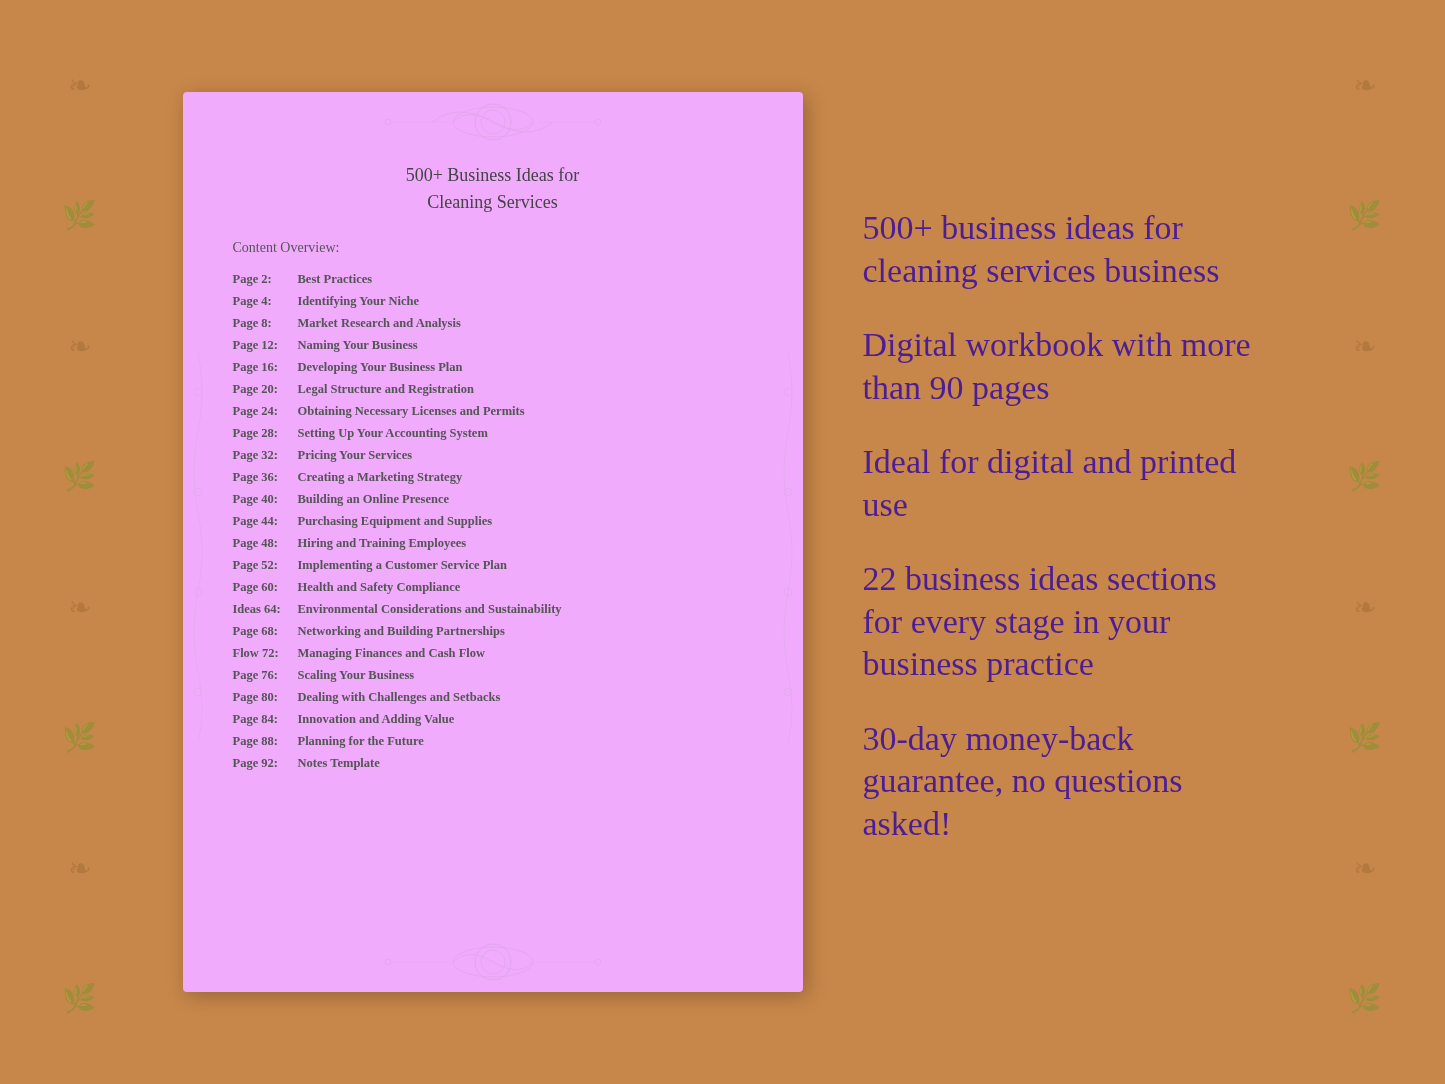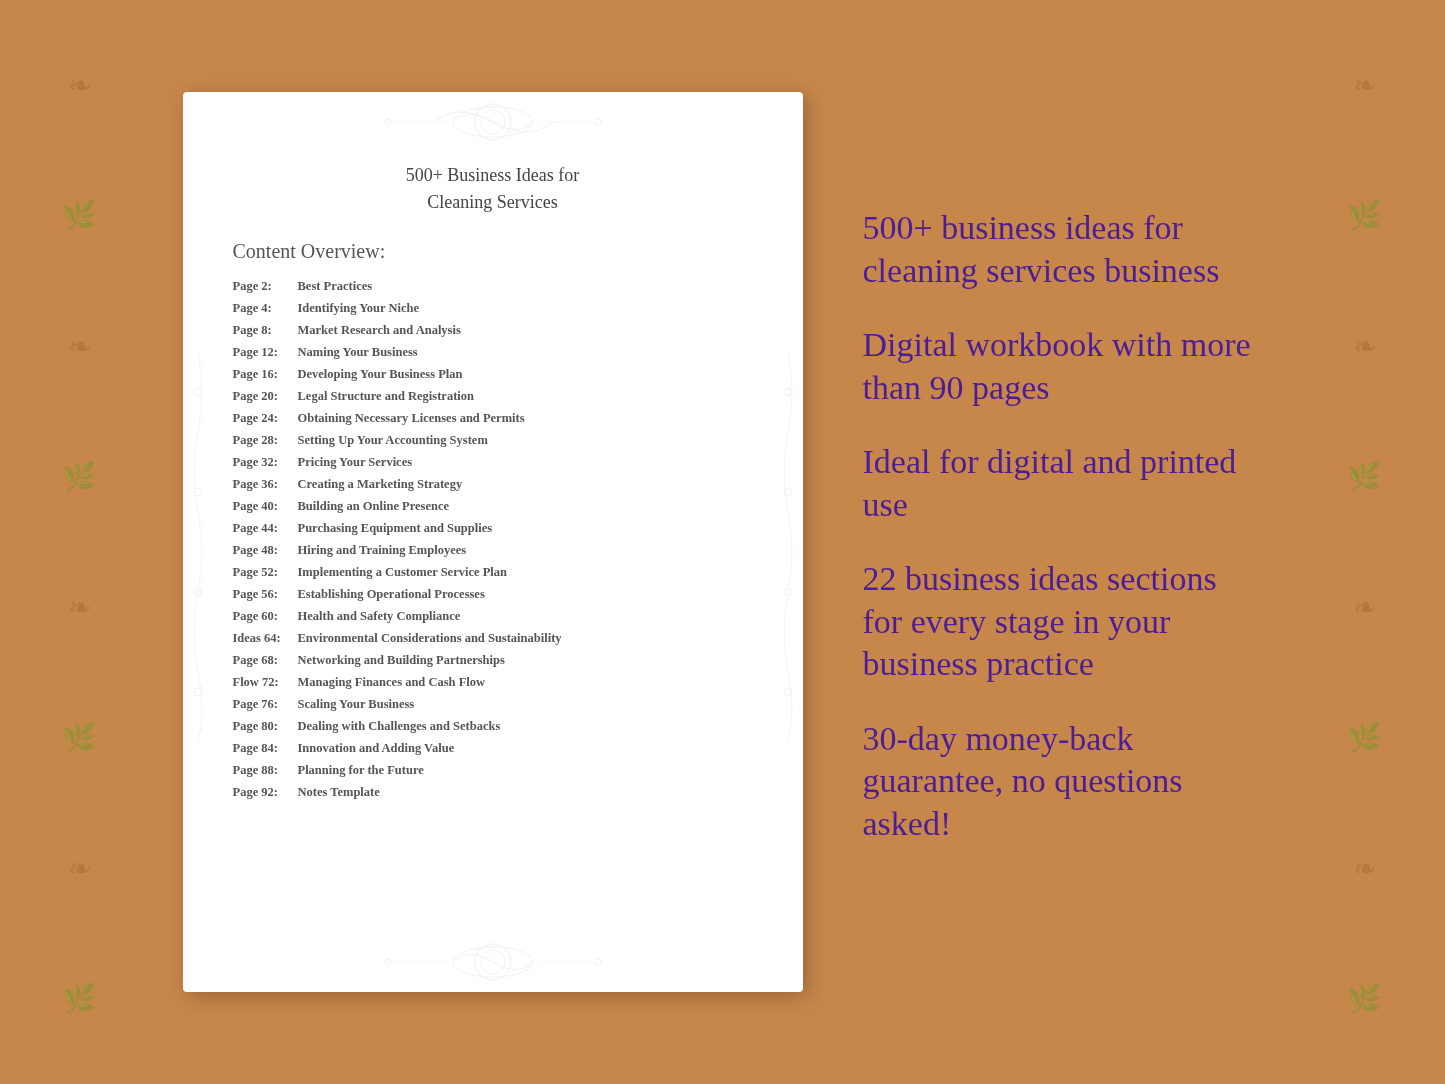--- a/index.html
+++ b/index.html
@@ -60,21 +60,21 @@
       gap: 60px;
       width: 100%;
       max-width: 1300px;
       padding: 0 20px;
       position: relative;
       z-index: 2;
     }
 
     
     .document {
-      background: #ffffff;
+      background: #f0abfc;
       width: 620px;
       min-height: 900px;
       border-radius: 4px;
       box-shadow: 4px 4px 20px rgba(0,0,0,0.25);
       padding: 40px 50px 50px 50px;
       position: relative;
       flex-shrink: 0;
     }
 
     .doc-decorative-top {
@@ -132,21 +132,21 @@
       font-family: Georgia, serif;
       font-size: 18px;
       color: #444;
       margin-top: 30px;
       margin-bottom: 24px;
       line-height: 1.5;
     }
 
     .content-overview-label {
       font-family: Georgia, serif;
-      font-size: 20px;
+      font-size: 14px;
       color: #555;
       margin-bottom: 12px;
       font-weight: normal;
     }
 
     .toc-list {
       list-style: none;
     }
 
     .toc-item {
@@ -321,24 +321,20 @@
         </li>
         <li class="toc-item">
           <span class="toc-page">Page 48:</span>
           <span class="toc-title">Hiring and Training Employees</span>
         </li>
         <li class="toc-item">
           <span class="toc-page">Page 52:</span>
           <span class="toc-title">Implementing a Customer Service Plan</span>
         </li>
         <li class="toc-item">
-          <span class="toc-page">Page 56:</span>
-          <span class="toc-title">Establishing Operational Processes</span>
-        </li>
-        <li class="toc-item">
           <span class="toc-page">Page 60:</span>
           <span class="toc-title">Health and Safety Compliance</span>
         </li>
         <li class="toc-item">
           <span class="toc-page">Ideas 64:</span>
           <span class="toc-title">Environmental Considerations and Sustainability</span>
         </li>
         <li class="toc-item">
           <span class="toc-page">Page 68:</span>
           <span class="toc-title">Networking and Building Partnerships</span>

